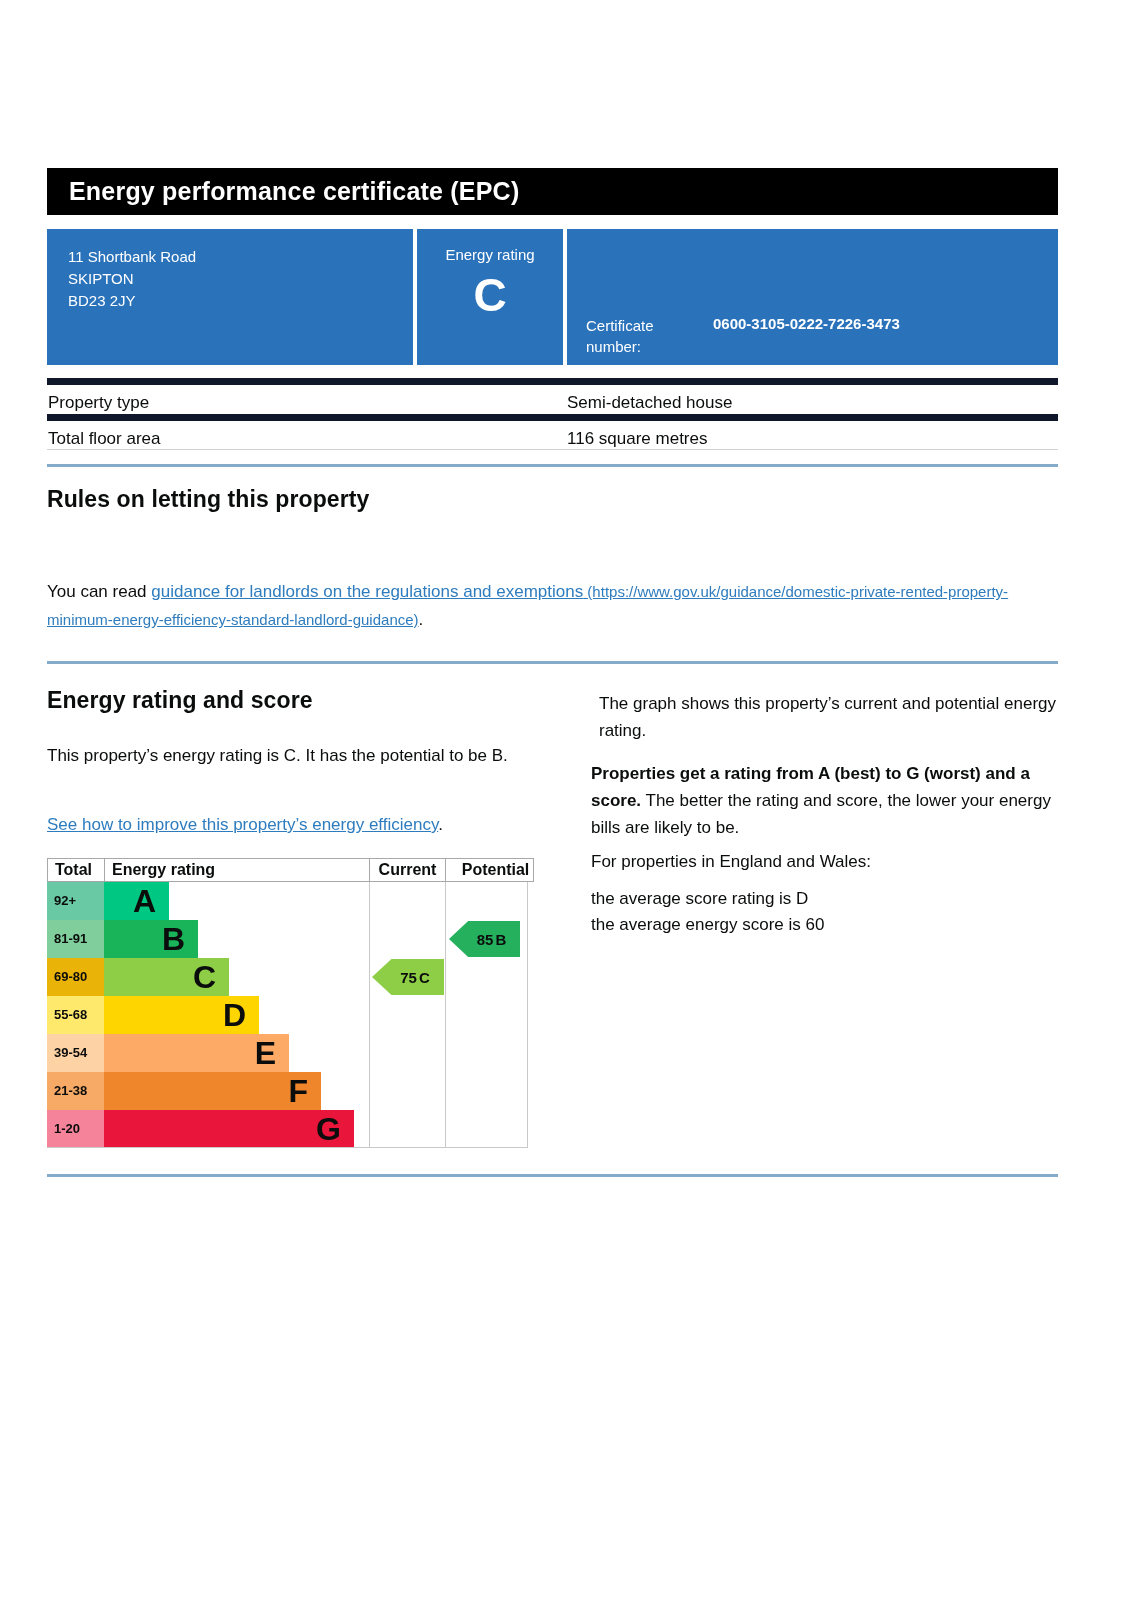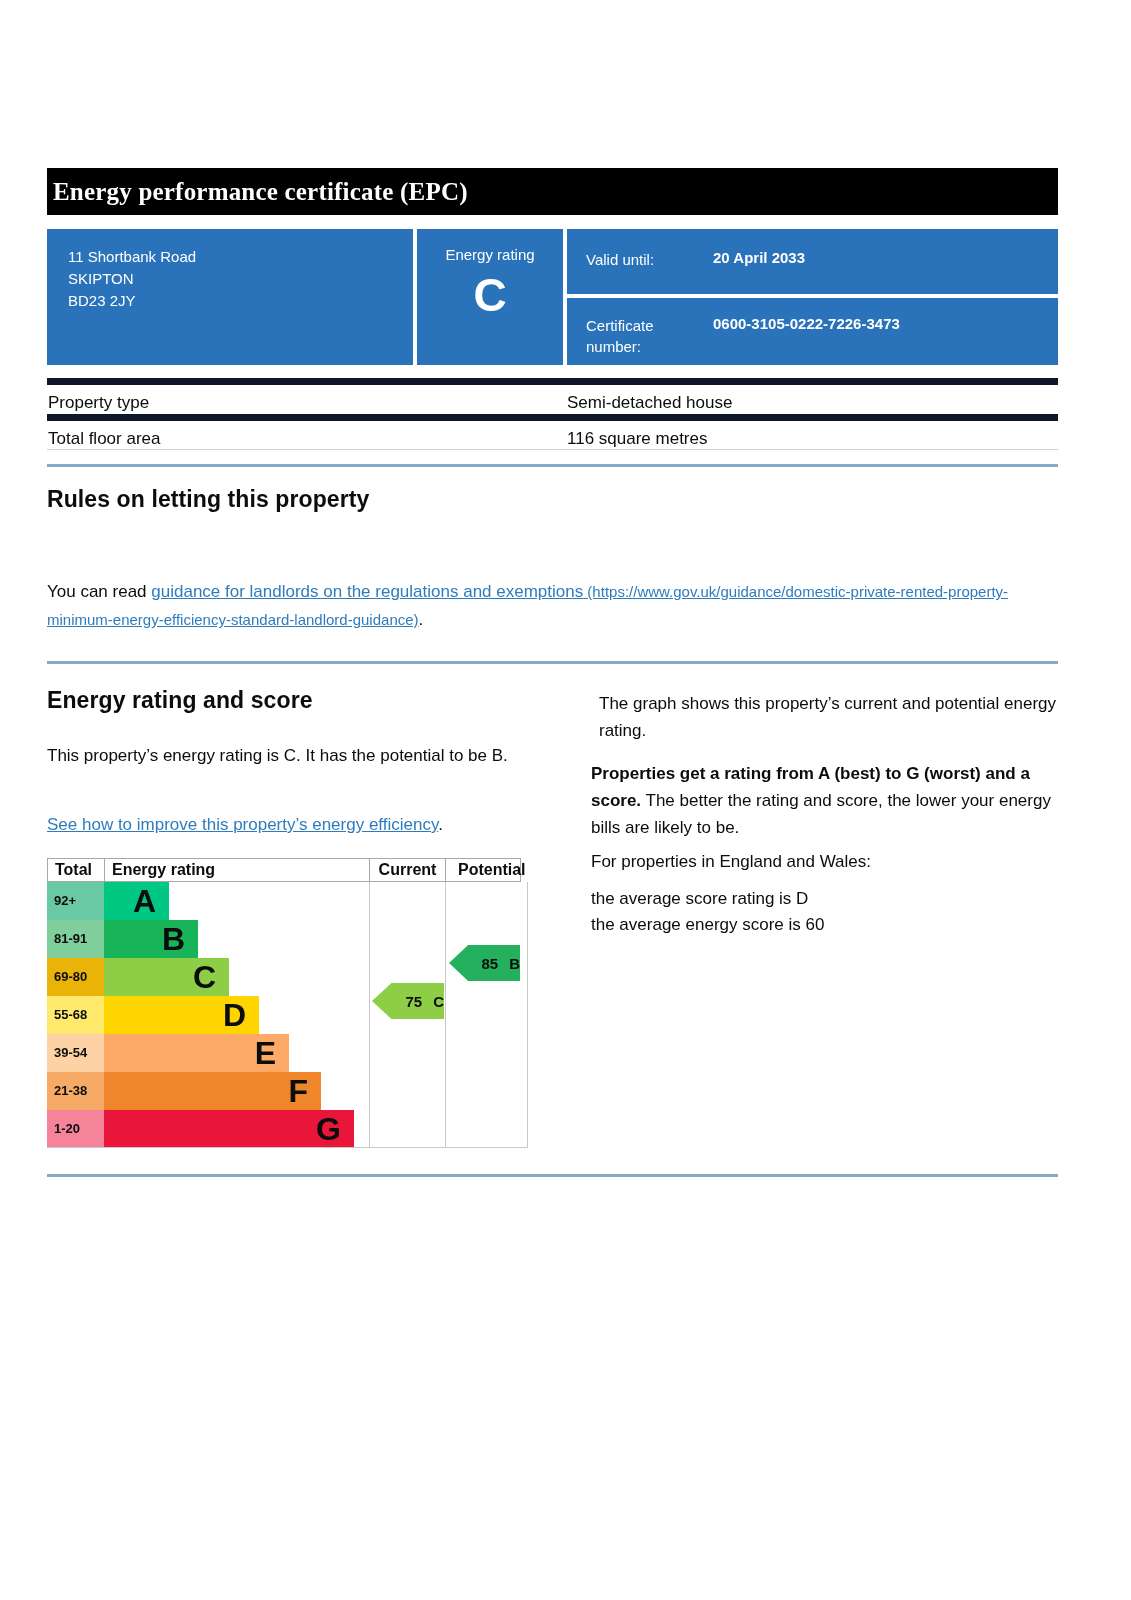--- a/index.html
+++ b/index.html
@@ -2,21 +2,21 @@
 <html><head>
 <meta charset="utf-8">
 <style>
   * { margin:0; padding:0; box-sizing:border-box; }
   html,body { background:#ffffff; }
   body { font-family:"Liberation Sans","DejaVu Sans",sans-serif; color:#0b0c0c; }
   .page { position:relative; width:1131px; height:1600px; background:#ffffff; overflow:hidden; }
 
   
   .title-bar { position:absolute; left:47px; top:168px; width:1011px; height:47px; background:#000000; }
-  .title-bar h1 { font-size:25px; font-weight:bold; color:#ffffff; line-height:47px; padding-left:6px; letter-spacing:0.2px;font-family:Liberation Serif, serif; }
+  .title-bar h1 { font-size:25px; font-weight:bold; color:#ffffff; line-height:47px; padding-left:22px; letter-spacing:0.2px; }
 
   
   .summary { position:absolute; left:47px; top:229px; width:1011px; height:136px; }
   .summary .col { position:absolute; top:0; height:136px; background:#2a72ba; color:#ffffff; }
   .addr-col { left:0; width:366px; padding:17px 0 0 21px; font-size:15px; line-height:22px; }
   .rating-col { left:370px; width:146px; text-align:center; }
   .rating-col .rating-label { font-size:15px; padding-top:17px; }
   .rating-col .rating-value { font-size:46px; font-weight:bold; line-height:52px; margin-top:6px; }
   .validity-col { left:520px; width:491px; }
   .valid-row { position:absolute; left:0; top:0; width:100%; height:69px; border-bottom:4px solid #ffffff; }
@@ -56,23 +56,23 @@
   #epc-chart { position:absolute; left:47px; top:858px; width:481px; height:291px; }
   .chart-head { position:absolute; top:0; height:24px; background:#ffffff; border:1px solid #a8a8a8;
                 font-size:16px; font-weight:bold; line-height:22px; }
   .chart-head.left { padding-left:7px; } .chart-head.center { text-align:center; }
   .score-cell { position:absolute; left:0; width:57px; height:38px; font-size:13px; font-weight:bold;
                 line-height:38px; padding-left:7px; }
   .band-bar { position:absolute; left:57px; height:38px; display:flex; justify-content:flex-end; align-items:center; }
   .band-letter { font-size:32px; font-weight:bold; color:#0b0c0c; padding-right:13px; line-height:38px; }
   .col-line { position:absolute; top:24px; width:1px; height:266px; background:#c9c9c9; }
   .bottom-line { position:absolute; left:0; top:289px; width:481px; height:1px; background:#c9c9c9; }
-  .rating-arrow { position:absolute; height:36px; display:flex; align-items:center; justify-content:flex-end;
-                  gap:11px; font-size:15px; font-weight:bold; color:#0b0c0c; padding-left:14px;
-                  clip-path:polygon(0 50%, 27% 0, 100% 0, 100% 100%, 27% 100%);margin-top:24px; }
+  .rating-arrow { position:absolute; height:36px; display:flex; align-items:center; justify-content:center;
+                  gap:2px; font-size:15px; font-weight:bold; color:#0b0c0c; padding-left:14px;
+                  clip-path:polygon(0 50%, 27% 0, 100% 0, 100% 100%, 27% 100%); }
 </style>
 </head>
 <body>
 
 <div class="page">
 
   <header class="title-bar">
     <h1>Energy performance certificate (EPC)</h1>
   </header>
 
@@ -80,24 +80,20 @@
     <div class="col addr-col">
       <div>11 Shortbank Road</div>
       <div>SKIPTON</div>
       <div>BD23 2JY</div>
     </div>
     <div class="col rating-col">
       <div class="rating-label">Energy rating</div>
       <div class="rating-value">C</div>
     </div>
     <div class="col validity-col">
-      <div class="valid-row">
-        <span class="lbl">Valid until:</span>
-        <span class="val">20 April 2033</span>
-      </div>
       <div class="cert-row">
         <span class="lbl">Certificate number:</span>
         <span class="val">0600-3105-0222-7226-3473</span>
       </div>
     </div>
   </section>
 
   <section class="prop-table">
     <div class="prop-row">
       <span class="plabel">Property type</span>
@@ -117,21 +113,21 @@
   <div class="hr-blue hr2"></div>
 
   <h2 class="section-h energy-h">Energy rating and score</h2>
   <p class="body-text energy-left-p">This property’s energy rating is C. It has the potential to be B.</p>
   <p class="improve-link"><a class="doc-link">See how to improve this property’s energy efficiency</a><span>.</span></p>
 
   <div id="epc-chart">
       <div class="chart-head left" style="left: 0px; width: 58px;">Total</div>
       <div class="chart-head left" style="left: 57px; width: 266px;">Energy rating</div>
       <div class="chart-head center" style="left: 322px; width: 77px;">Current</div>
-      <div class="chart-head center" style="left: 398px; width: 76px; padding-left: 12px;">Potential</div>
+      <div class="chart-head center" style="left: 398px; width: 89px; padding-left: 12px;">Potential</div>
       <div class="score-cell" style="top: 24px; background: rgb(105, 201, 164);">92+</div>
       <div class="band-bar" style="top: 24px; width: 65px; background: rgb(0, 199, 129);">
         <span class="band-letter">A</span>
       </div>
       <div class="score-cell" style="top: 62px; background: rgb(127, 206, 155);">81-91</div>
       <div class="band-bar" style="top: 62px; width: 94px; background: rgb(25, 180, 89);">
         <span class="band-letter">B</span>
       </div>
       <div class="score-cell" style="top: 100px; background: #eab308;">69-80</div>
       <div class="band-bar" style="top: 100px; width: 125px; background: rgb(141, 206, 70);">

